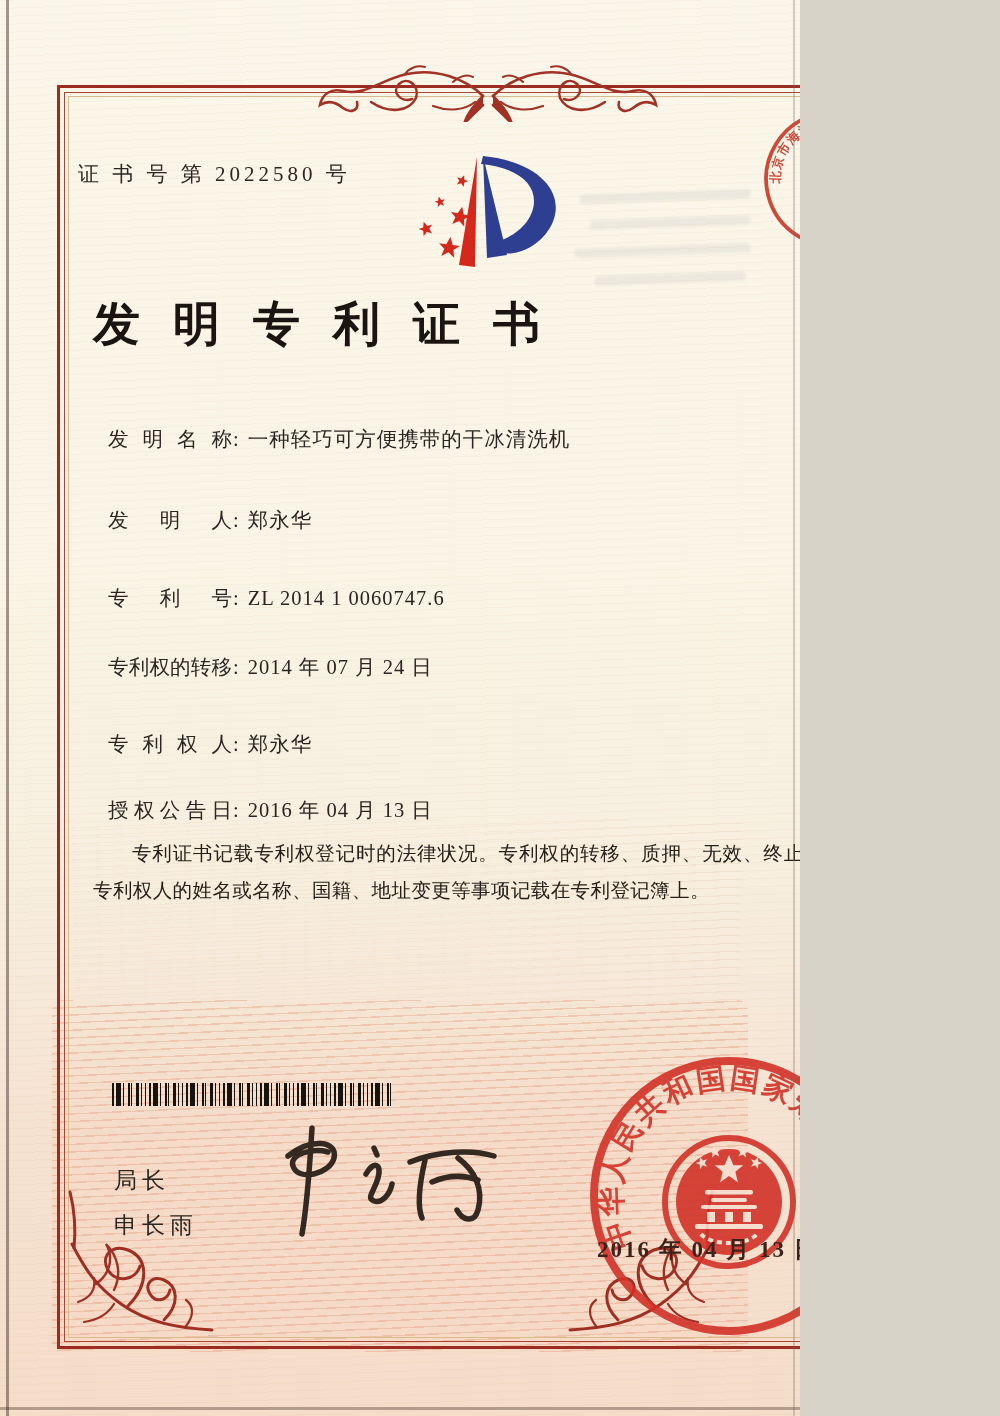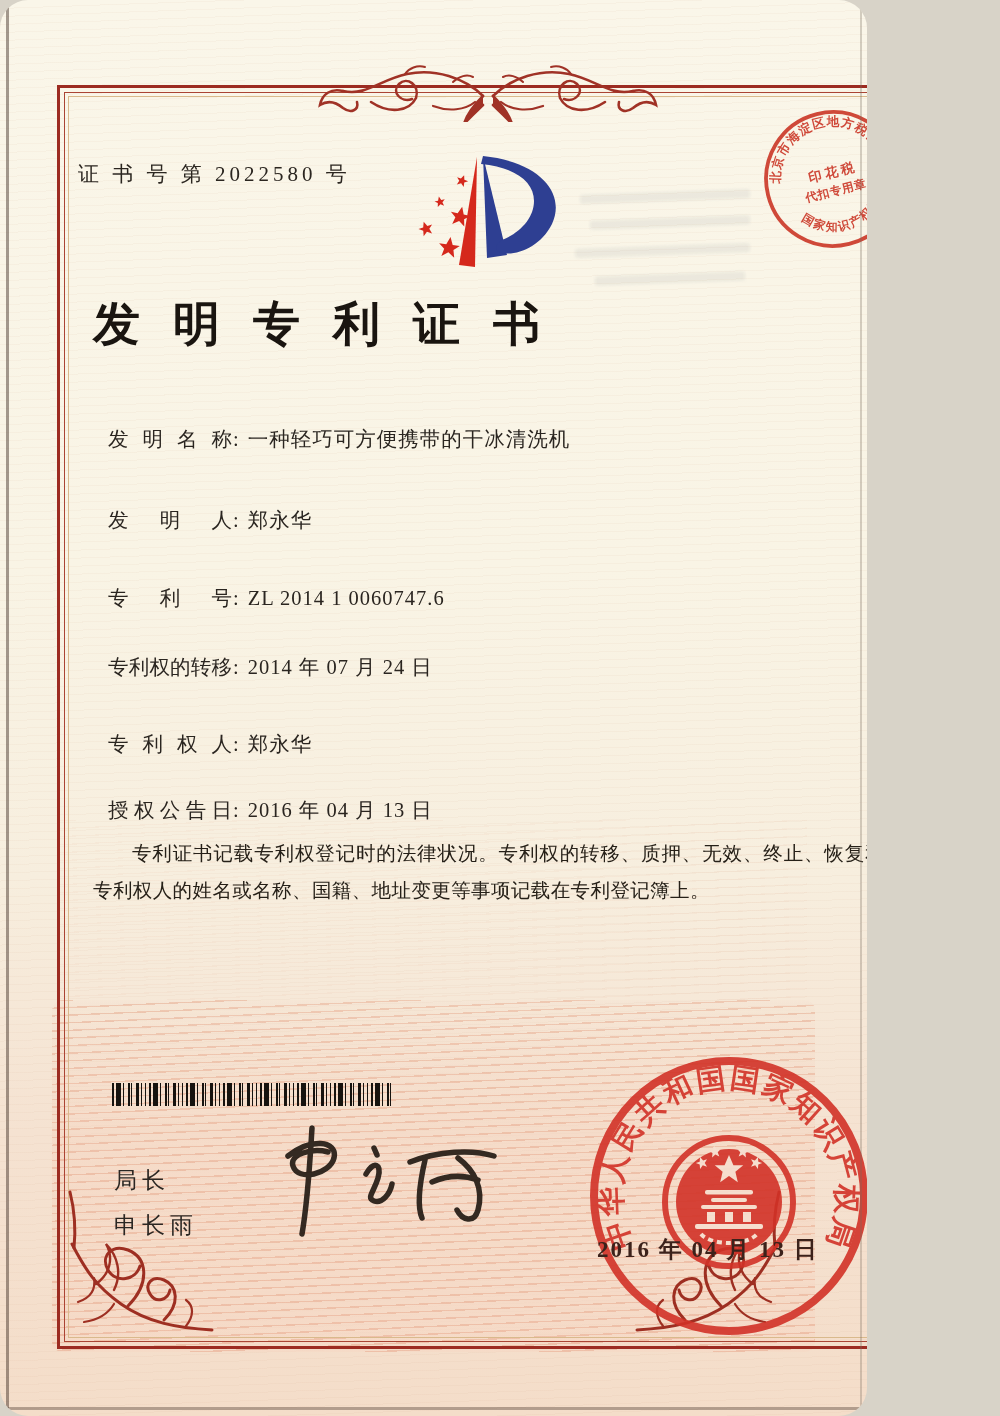--- a/index.html
+++ b/index.html
@@ -1,20 +1,19 @@
 <!DOCTYPE html>
 <html><head>
 <meta charset="utf-8">
 <style>
   html,body{margin:0;padding:0;background:#d8d3c8;}
   .page{
-    position:relative;width:867px;height:1416px;overflow:hidden;
+    position:relative;width:800px;height:1416px;overflow:hidden;
     font-family:"Liberation Serif","DejaVu Serif",serif;color:#2a2520;
     background:linear-gradient(180deg,#faf6e9 0%,#f9f4e5 40%,#f7eede 62%,#f5e2d1 80%,#f4ddc9 100%);
-    border-radius:28px;
   }
   
   .texture{position:absolute;inset:0;pointer-events:none;
     background:repeating-linear-gradient(178deg,rgba(205,160,130,0.07) 0 1px,transparent 1px 8px);}
   
   .waves{position:absolute;left:52px;right:52px;top:1000px;height:352px;border-radius:10px;pointer-events:none;
     background:
       repeating-linear-gradient(177.5deg,rgba(222,137,104,0.32) 0 1.4px,rgba(250,236,224,0) 1.4px 7.6px),
       linear-gradient(180deg,rgba(246,220,202,0.15),rgba(245,214,194,0.55) 40%,rgba(246,216,197,0.65));}
   .waves2{position:absolute;left:60px;right:60px;top:820px;height:180px;pointer-events:none;opacity:.45;

